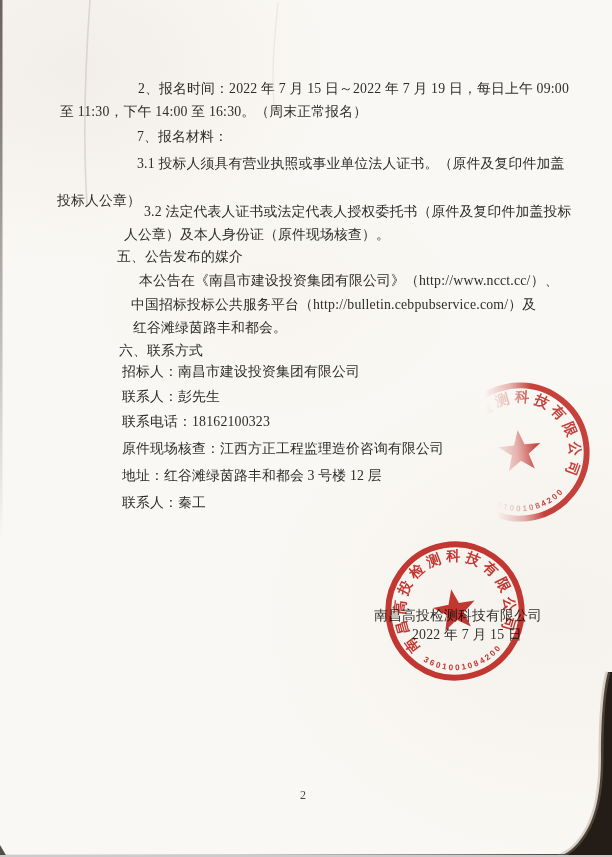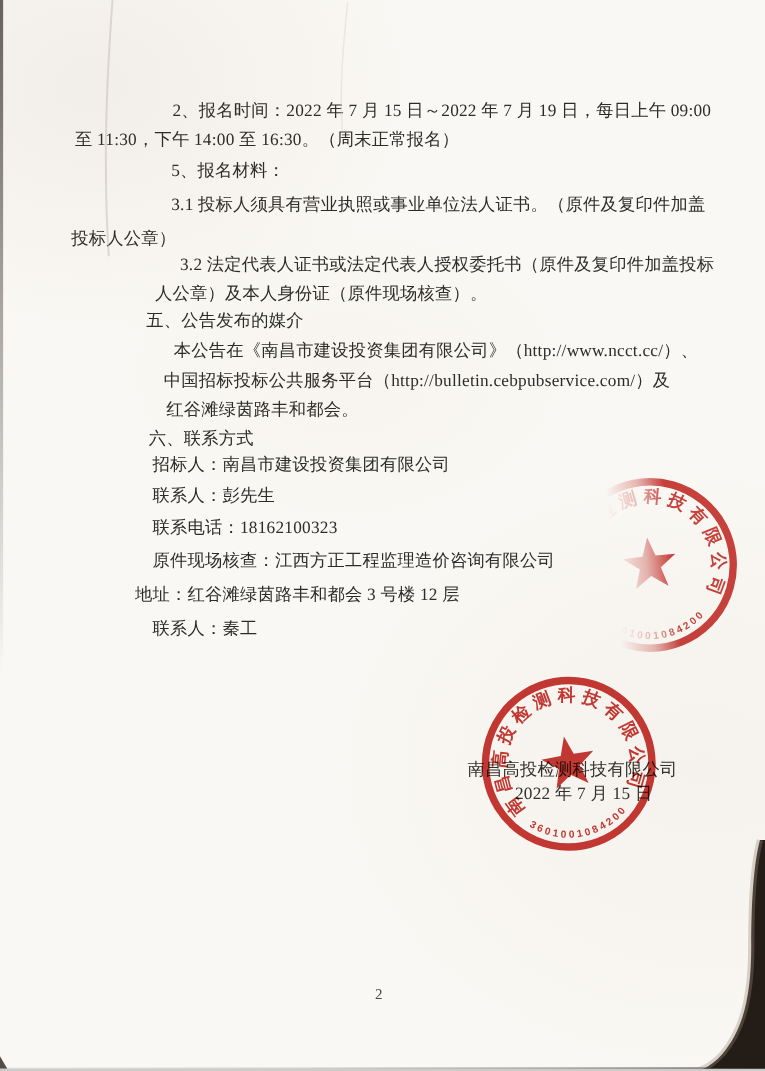--- a/index.html
+++ b/index.html
@@ -50,35 +50,35 @@
   .seal-star{fill:#c2231e;}
   #artifacts{position:absolute;left:0;top:0;z-index:8;pointer-events:none;}
 </style>
 </head>
 <body>
 
 <div id="page">
 
   <div class="line" style="left:138px;top:80px">2、报名时间：2022 年 7 月 15 日～2022 年 7 月 19 日，每日上午 09:00</div>
   <div class="line" style="left:60px;top:103px">至 11:30，下午 14:00 至 16:30。（周末正常报名）</div>
-  <div class="line" style="left:137px;top:128px">5、报名材料：</div>
+  <div class="line" style="left:137px;top:128px">7、报名材料：</div>
   <div class="line" style="left:137px;top:155px">3.1 投标人须具有营业执照或事业单位法人证书。（原件及复印件加盖</div>
-  <div class="line" style="left:57px;top:182px">投标人公章）</div>
+  <div class="line" style="left:57px;top:192px">投标人公章）</div>
   <div class="line" style="left:144px;top:203px">3.2 法定代表人证书或法定代表人授权委托书（原件及复印件加盖投标</div>
   <div class="line" style="left:124px;top:226px">人公章）及本人身份证（原件现场核查）。</div>
   <div class="line" style="left:117px;top:248px">五、公告发布的媒介</div>
   <div class="line" style="left:131px;top:296px">中国招标投标公共服务平台（http://bulletin.cebpubservice.com/）及</div>
   <div class="line" style="left:139px;top:272px">本公告在《南昌市建设投资集团有限公司》（http://www.ncct.cc/）、</div>
   <div class="line" style="left:133px;top:319px">红谷滩绿茵路丰和都会。</div>
   <div class="line" style="left:119px;top:342px">六、联系方式</div>
   <div class="line" style="left:122px;top:363px">招标人：南昌市建设投资集团有限公司</div>
   <div class="line" style="left:122px;top:388px">联系人：彭先生</div>
   <div class="line" style="left:122px;top:413px">联系电话：18162100323</div>
   <div class="line" style="left:122px;top:440px">原件现场核查：江西方正工程监理造价咨询有限公司</div>
-  <div class="line" style="left:108px;top:467px">地址：红谷滩绿茵路丰和都会 3 号楼 12 层</div>
+  <div class="line" style="left:122px;top:467px">地址：红谷滩绿茵路丰和都会 3 号楼 12 层</div>
   <div class="line" style="left:122px;top:494px">联系人：秦工</div>
 
   <div class="line overlay-line" style="left:374px;top:607px">南昌高投检测科技有限公司</div>
   <div class="line overlay-line" style="left:412px;top:626px">2022 年 7 月 15 日</div>
 
   <div class="pagenum" style="left:300px;top:788px">2</div>
 
   <div class="stamp" id="stamp-bottom">
     <svg viewBox="0 0 200 200">
       <defs>

